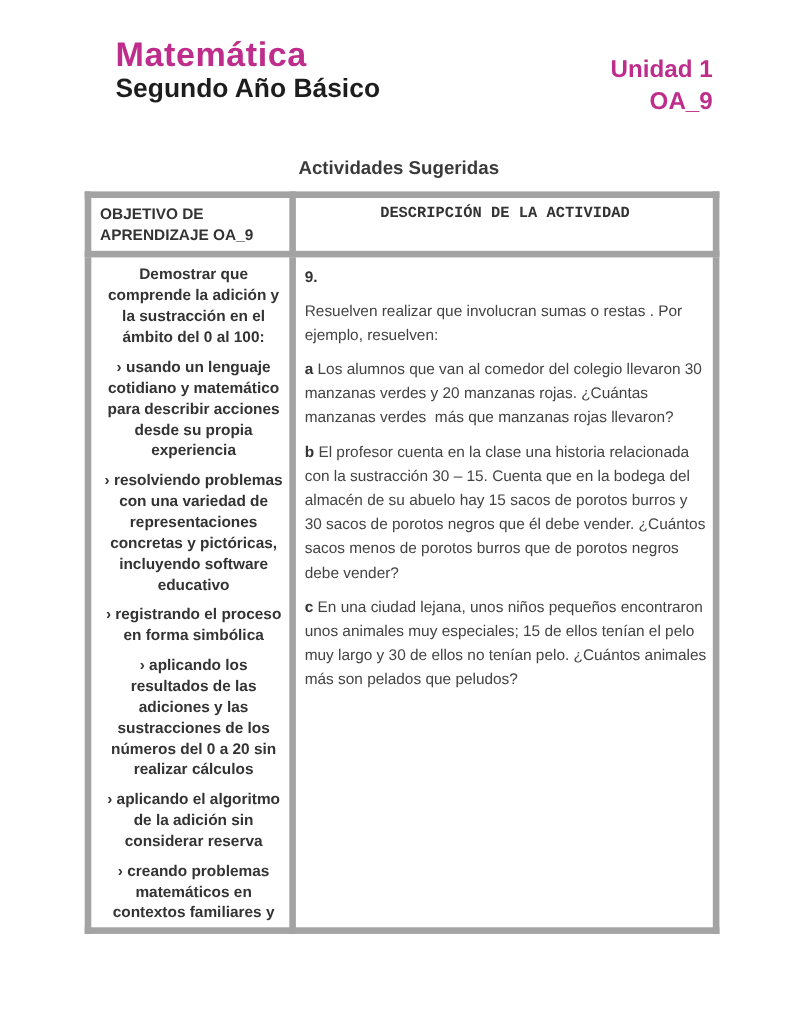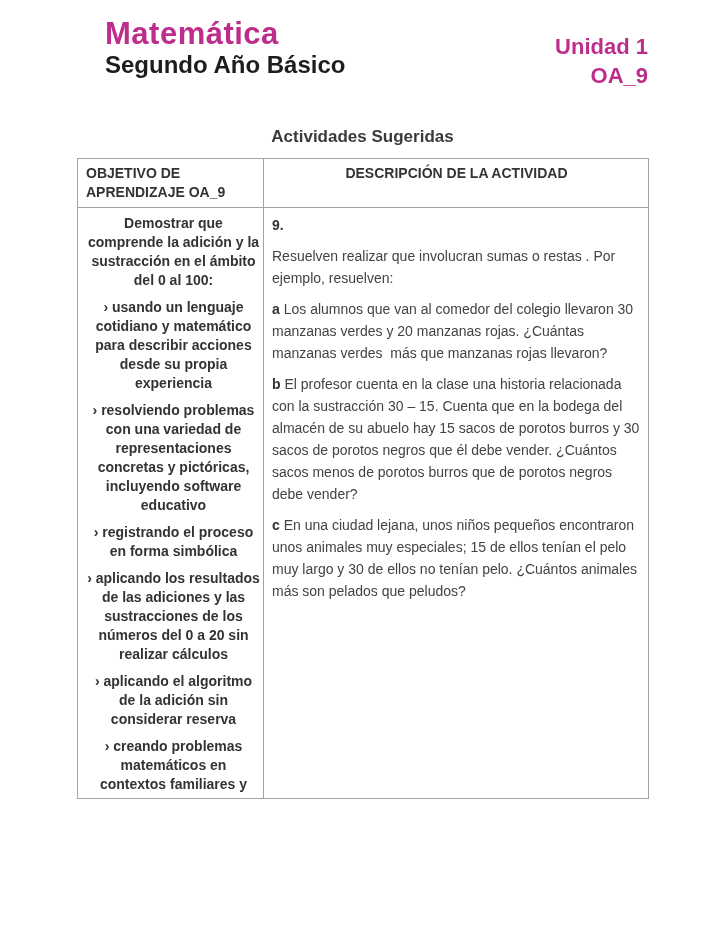--- a/index.html
+++ b/index.html
@@ -7,21 +7,21 @@
   body {
     width: 720px;
     height: 932px;
     font-family: "Liberation Sans", sans-serif;
     color: #404040;
     overflow: hidden;
   }
   .page {
     width: 571px;
     margin-left: 77px;
-    padding-top: 16px;
+    padding-top: 32px;
   }
   .doc-header {
     display: flex;
     justify-content: space-between;
     align-items: flex-start;
   }
   .head-left { padding-left: 28px; }
   .doc-title {
     font-size: 31px;
     font-weight: bold;
@@ -51,25 +51,25 @@
     margin-top: 36px;
     line-height: 22px;
   }
   table.activities {
     margin-top: 10px;
     width: 571px;
     border-collapse: collapse;
     table-layout: fixed;
   }
   table.activities th, table.activities td {
-    border: 1px solid #a3a3a3;
+    border: 6px solid #a3a3a3;
     vertical-align: top;
   }
   th.col-obj { width: 186px; }
-  th.col-desc { width: 385px; }
+  th.col-desc { width: 385px; font-family: Liberation Mono, monospace; }
   table.activities th {
     font-size: 14px;
     font-weight: bold;
     color: #333333;
     padding: 5px 7px 5px 8px;
     line-height: 19px;
     height: 49px;
   }
   th.col-obj { text-align: left; }
   th.col-desc { text-align: center; }

